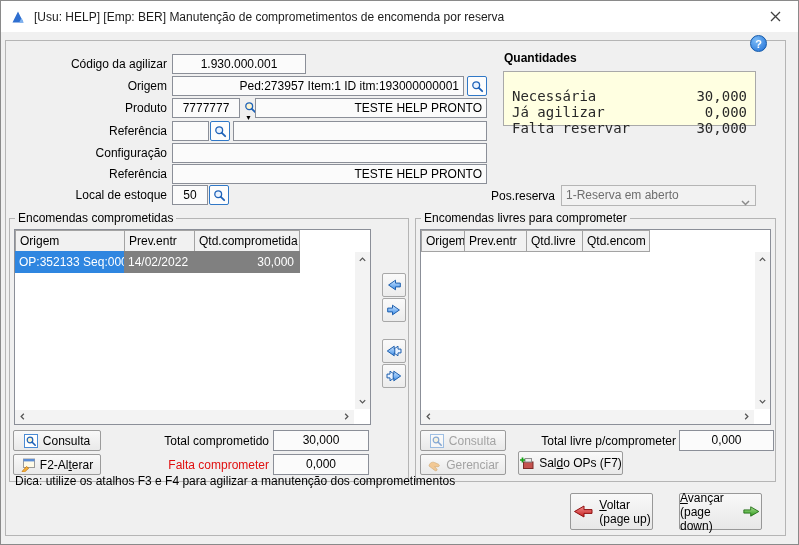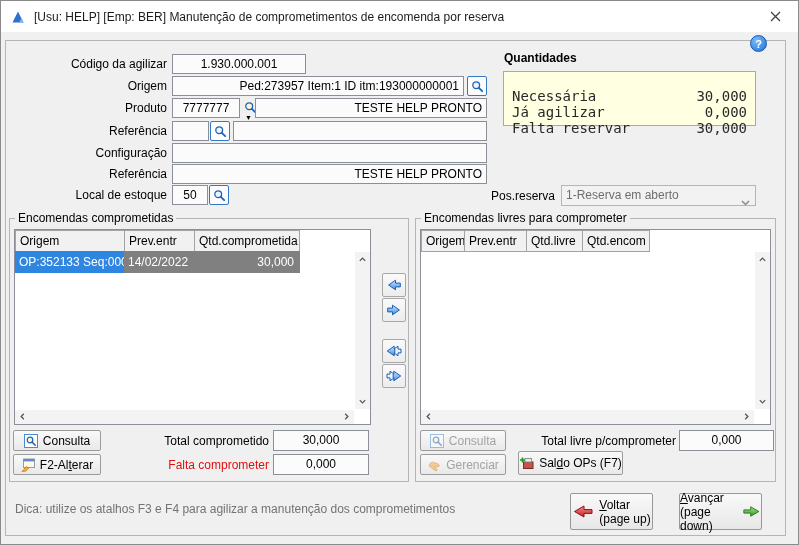--- a/index.html
+++ b/index.html
@@ -72,21 +72,21 @@
   .btn.disabled { color:#a3a3a3; }
   .btn.disabled svg { opacity:.5; }
   .sqbtn { position:absolute; width:24px; height:24px; background:linear-gradient(#fafafa,#ececec);
            border:1px solid #a8a8a8; border-radius:2px; display:flex; align-items:center; justify-content:center; }
   .navbtn { position:absolute; width:83px; height:37px; background:linear-gradient(#f9f9f9,#e7e7e7);
             border:1px solid #989898; border-radius:2px; display:flex; align-items:center;
             justify-content:center; gap:6px; }
   .navtxt { line-height:14px; font-size:12px; text-align:left; }
 
   .red-label { color:#e01010; }
-  .hint { position:absolute; left:14px; top:501px; color:#737373; font-size:12px; }
+  .hint { position:absolute; left:14px; top:473px; color:#000000; font-size:12px; }
 </style>
 </head>
 <body>
 
 <svg width="0" height="0" style="position:absolute">
   <defs>
     <linearGradient id="gb" x1="0" y1="0" x2="0" y2="1">
       <stop offset="0" stop-color="#cfe6ff"></stop>
         <stop offset="1" stop-color="#3d8ee8"></stop>
     </linearGradient>

